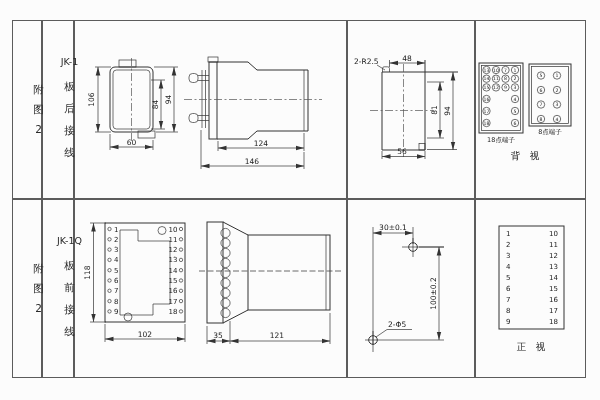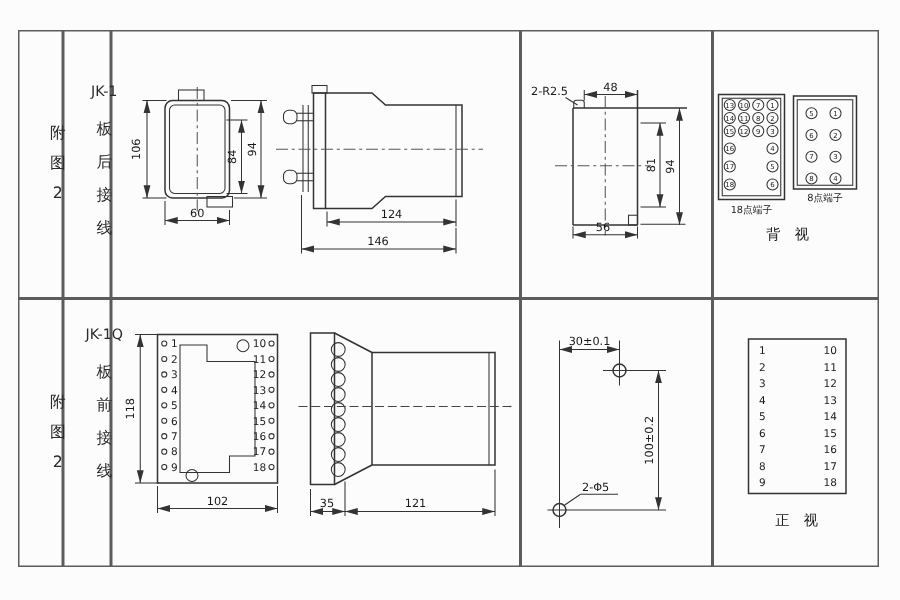--- a/index.html
+++ b/index.html
@@ -48,21 +48,21 @@
   <div class="wchar">后</div>
   <div class="wchar">接</div>
   <div class="wchar">线</div>
 </div>
 
 <div class="cell figcell" style="left:12px;top:198px;width:29px;height:180px">
   <div>附</div>
   <div>图</div>
   <div>2</div>
 </div>
-<div class="cell modelcell" style="left:42px;top:181px;width:31px;height:180px">
+<div class="cell modelcell" style="left:42px;top:198px;width:31px;height:180px">
   <div class="model">JK-1Q</div>
   <div class="wchar">板</div>
   <div class="wchar">前</div>
   <div class="wchar">接</div>
   <div class="wchar">线</div>
 </div>
 
 <svg width="600" height="400" viewBox="0 0 600 400">
   <defs>
     <marker id="mE" markerWidth="10" markerHeight="7" refX="8.5" refY="3" orient="auto" markerUnits="userSpaceOnUse">

